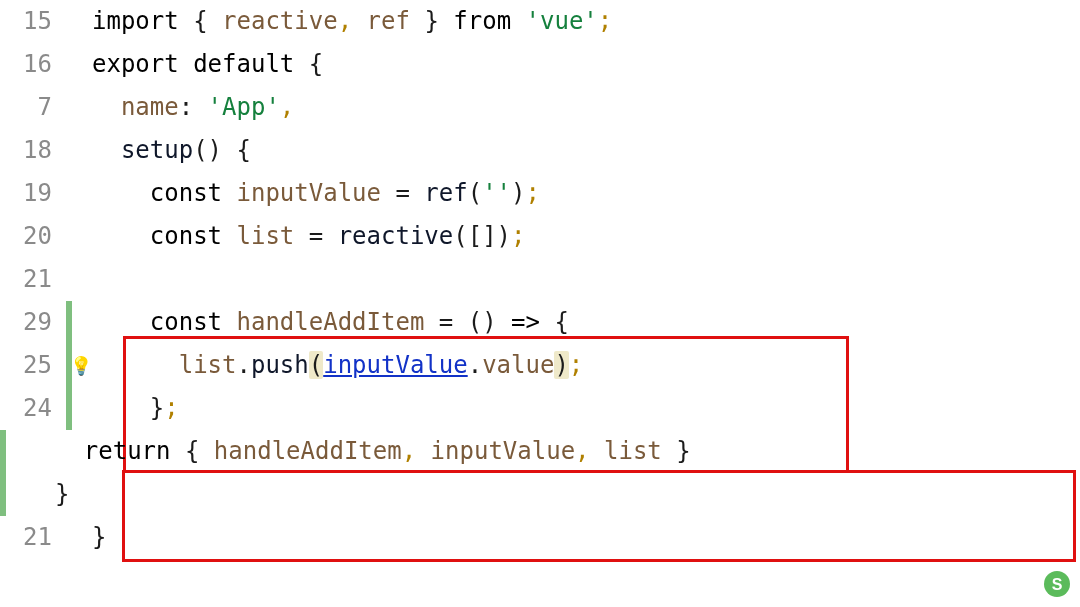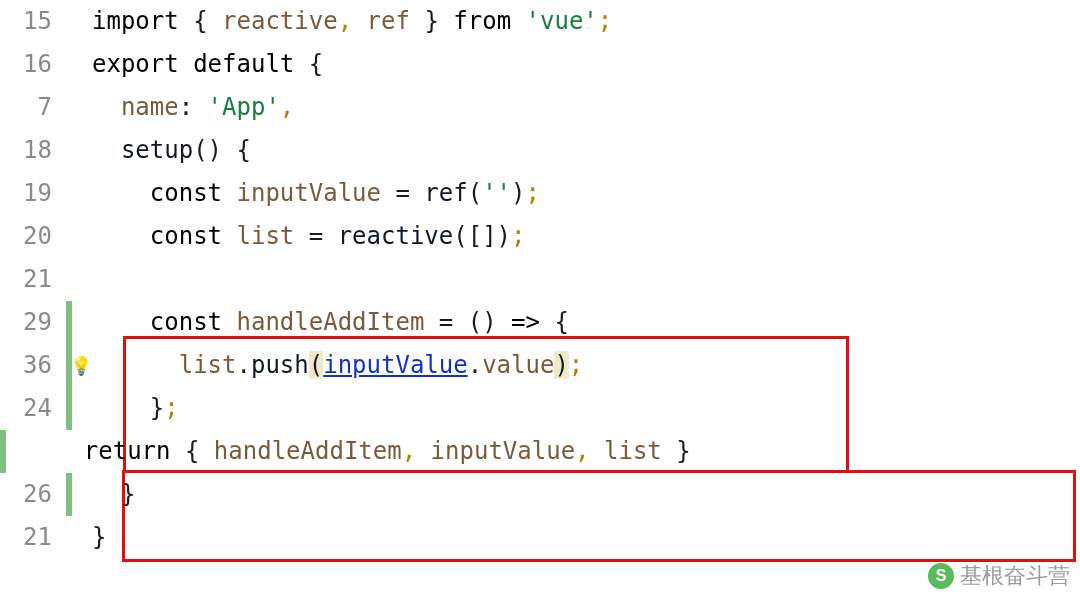--- a/index.html
+++ b/index.html
@@ -86,53 +86,51 @@
   </div>
 
   <div class="line">
     <div class="gutter">29</div>
     <div class="changebar cb-green"></div>
     <div class="icon-col"></div>
     <div class="code"><span>    </span><span class="t-keyword">const</span><span> </span><span class="t-ident">handleAddItem</span><span> </span><span class="t-op">=</span><span> </span><span class="t-paren">(</span><span class="t-paren">)</span><span> </span><span class="t-keyword">=&gt;</span><span> </span><span class="t-paren">{</span></div>
   </div>
 
   <div class="line">
-    <div class="gutter">36</div>
+    <div class="gutter">25</div>
     <div class="changebar cb-green"></div>
     <div class="icon-col"><span class="bulb">💡</span></div>
     <div class="code"><span>      </span><span class="t-ident">list</span><span class="t-paren">.</span><span class="t-fn">push</span><span class="t-paren paren-hl">(</span><span class="t-link">inputValue</span><span class="t-paren">.</span><span class="t-ident">value</span><span class="t-paren paren-hl">)</span><span class="t-punct">;</span></div>
   </div>
 
   <div class="line">
     <div class="gutter">24</div>
     <div class="changebar cb-green"></div>
     <div class="icon-col"></div>
     <div class="code"><span>    </span><span class="t-paren">}</span><span class="t-punct">;</span></div>
   </div>
 
   <div class="line">
     <div class="changebar cb-green"></div>
     <div class="icon-col"></div>
     <div class="code"><span>    </span><span class="t-keyword">return</span><span> </span><span class="t-paren">{</span><span> </span><span class="t-ident">handleAddItem</span><span class="t-punct">,</span><span> </span><span class="t-ident">inputValue</span><span class="t-punct">,</span><span> </span><span class="t-ident">list</span><span> </span><span class="t-paren">}</span></div>
   </div>
 
   <div class="line">
-    <div class="gutter">26</div>
     <div class="changebar cb-green"></div>
     <div class="icon-col"></div>
     <div class="code"><span>  </span><span class="t-paren">}</span></div>
   </div>
 
   <div class="line">
     <div class="gutter">21</div>
     <div class="changebar"></div>
     <div class="icon-col"></div>
     <div class="code"><span class="t-paren">}</span></div>
   </div>
 
   <div class="redbox box1"></div>
   <div class="redbox box2"></div>
 
   <div class="watermark">
     <div class="wm-icon">S</div>
-    <span>基根奋斗营</span>
   </div>
 </div>
 
 </body></html>

